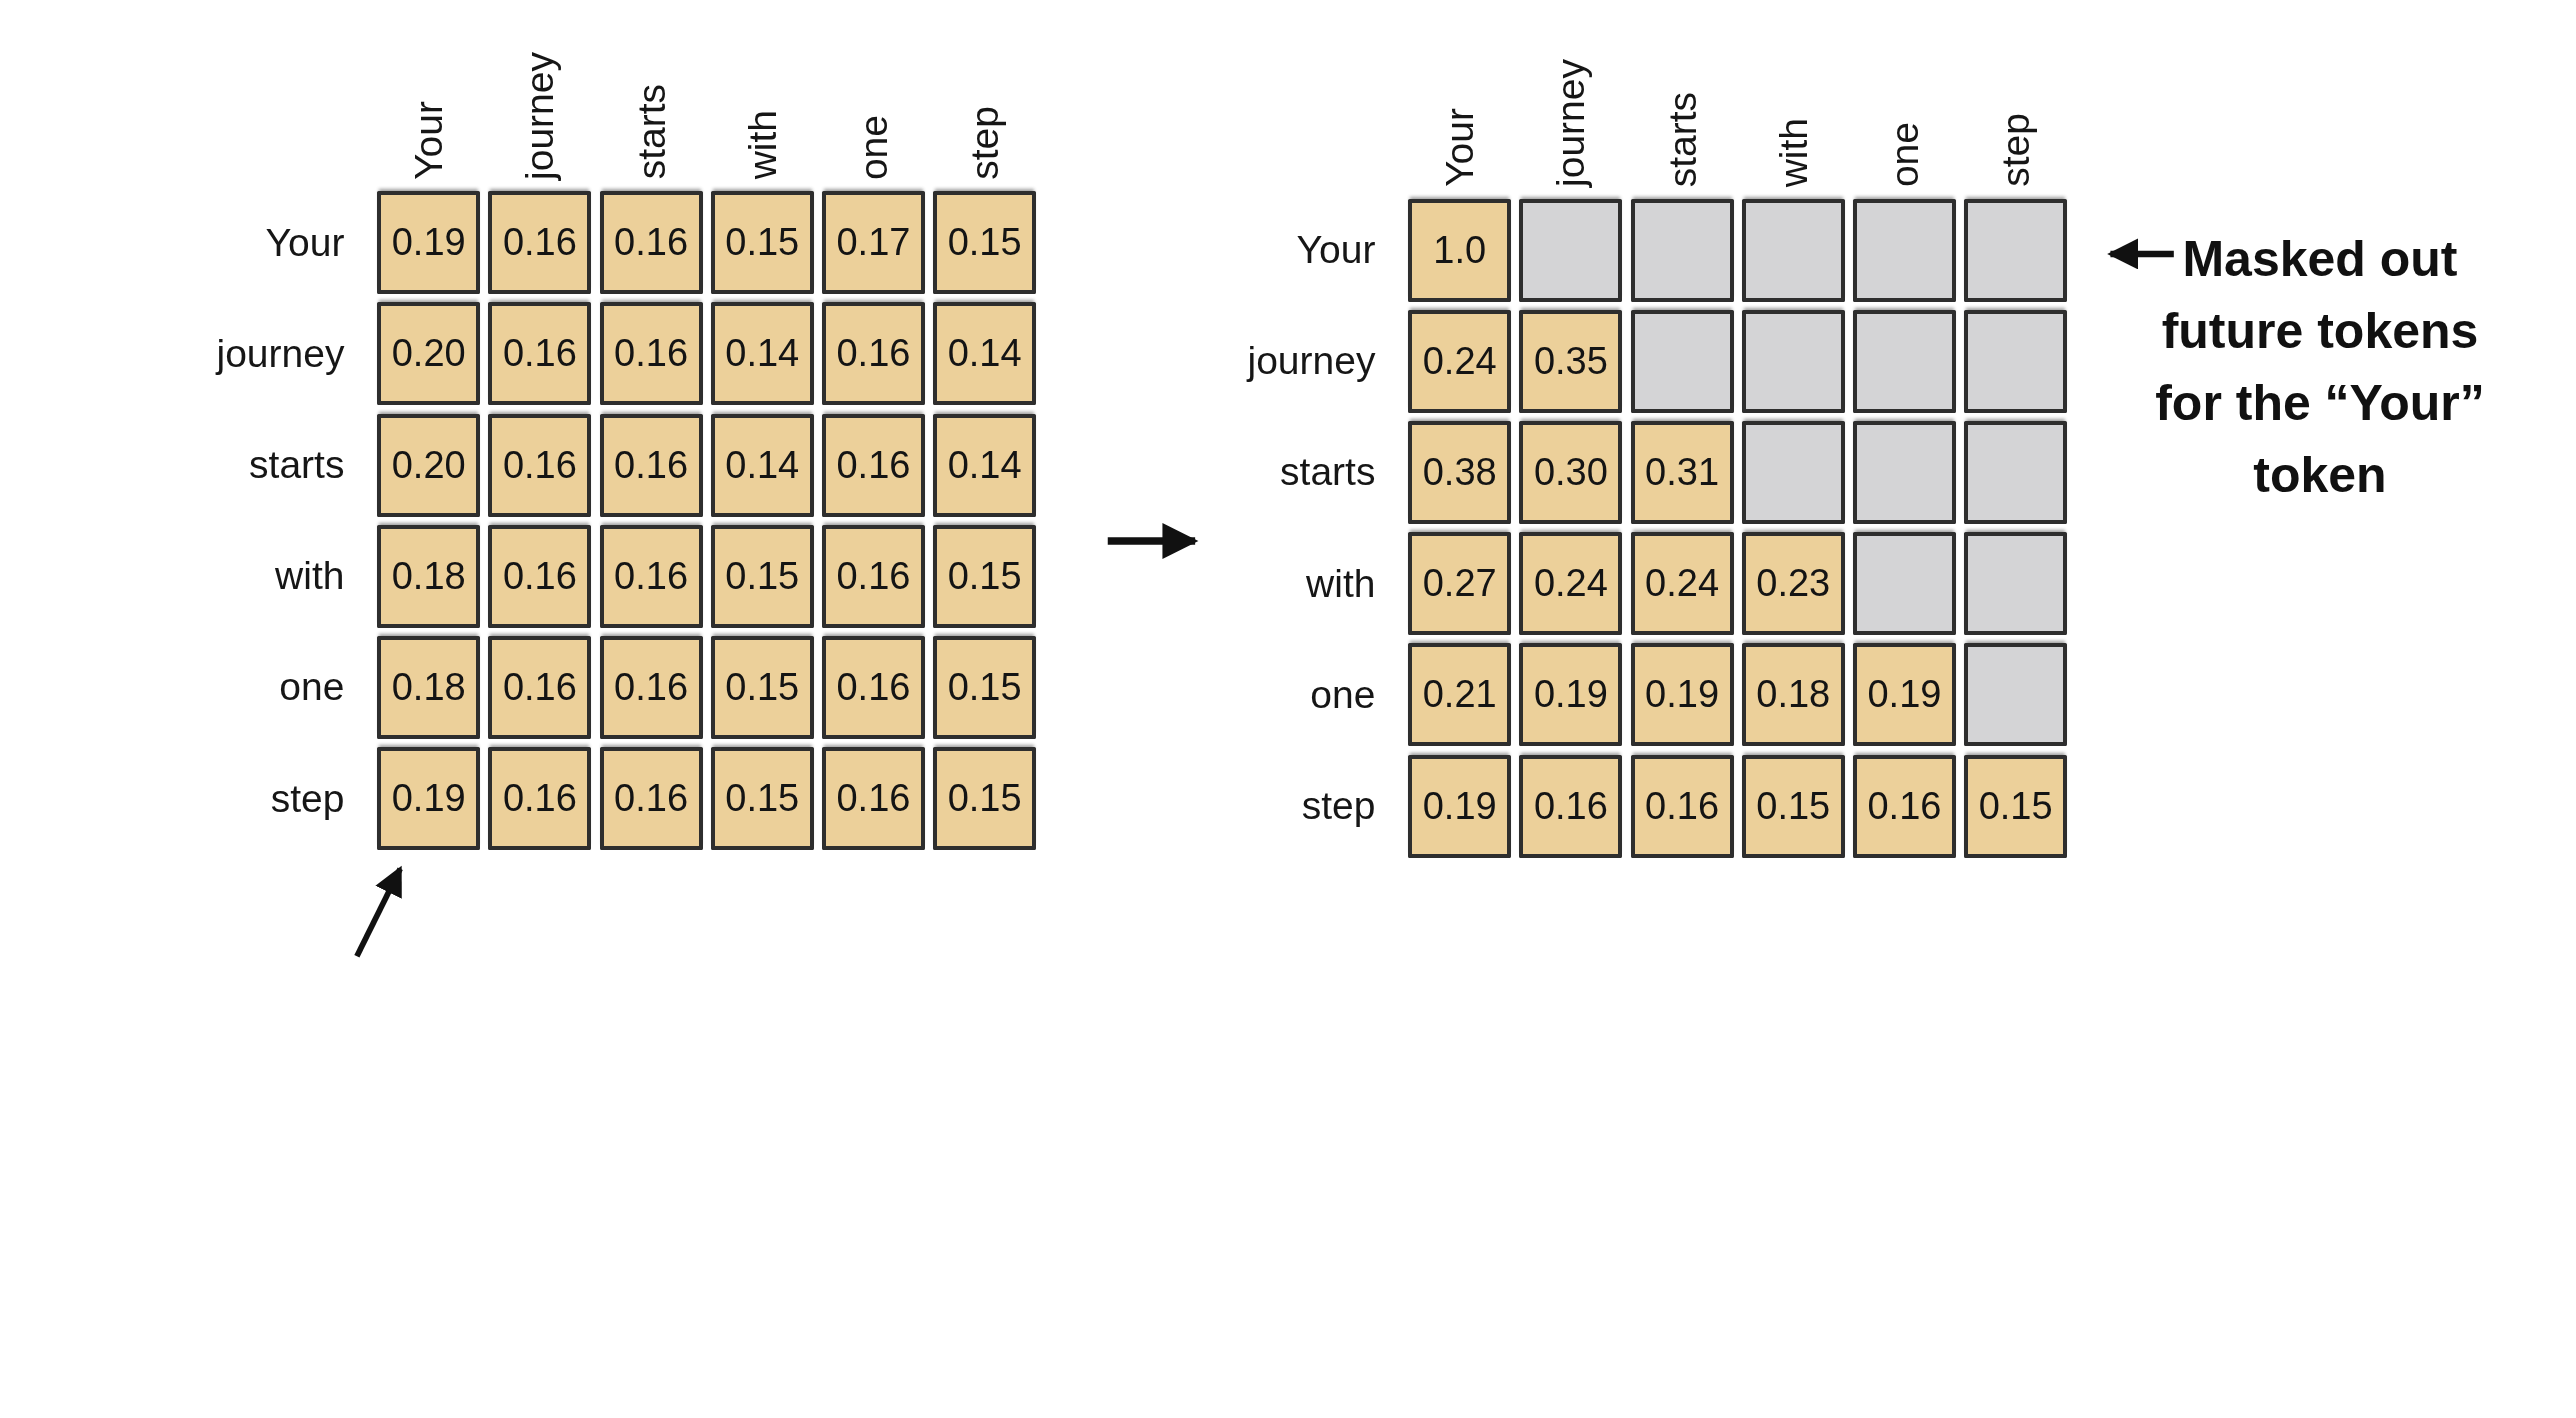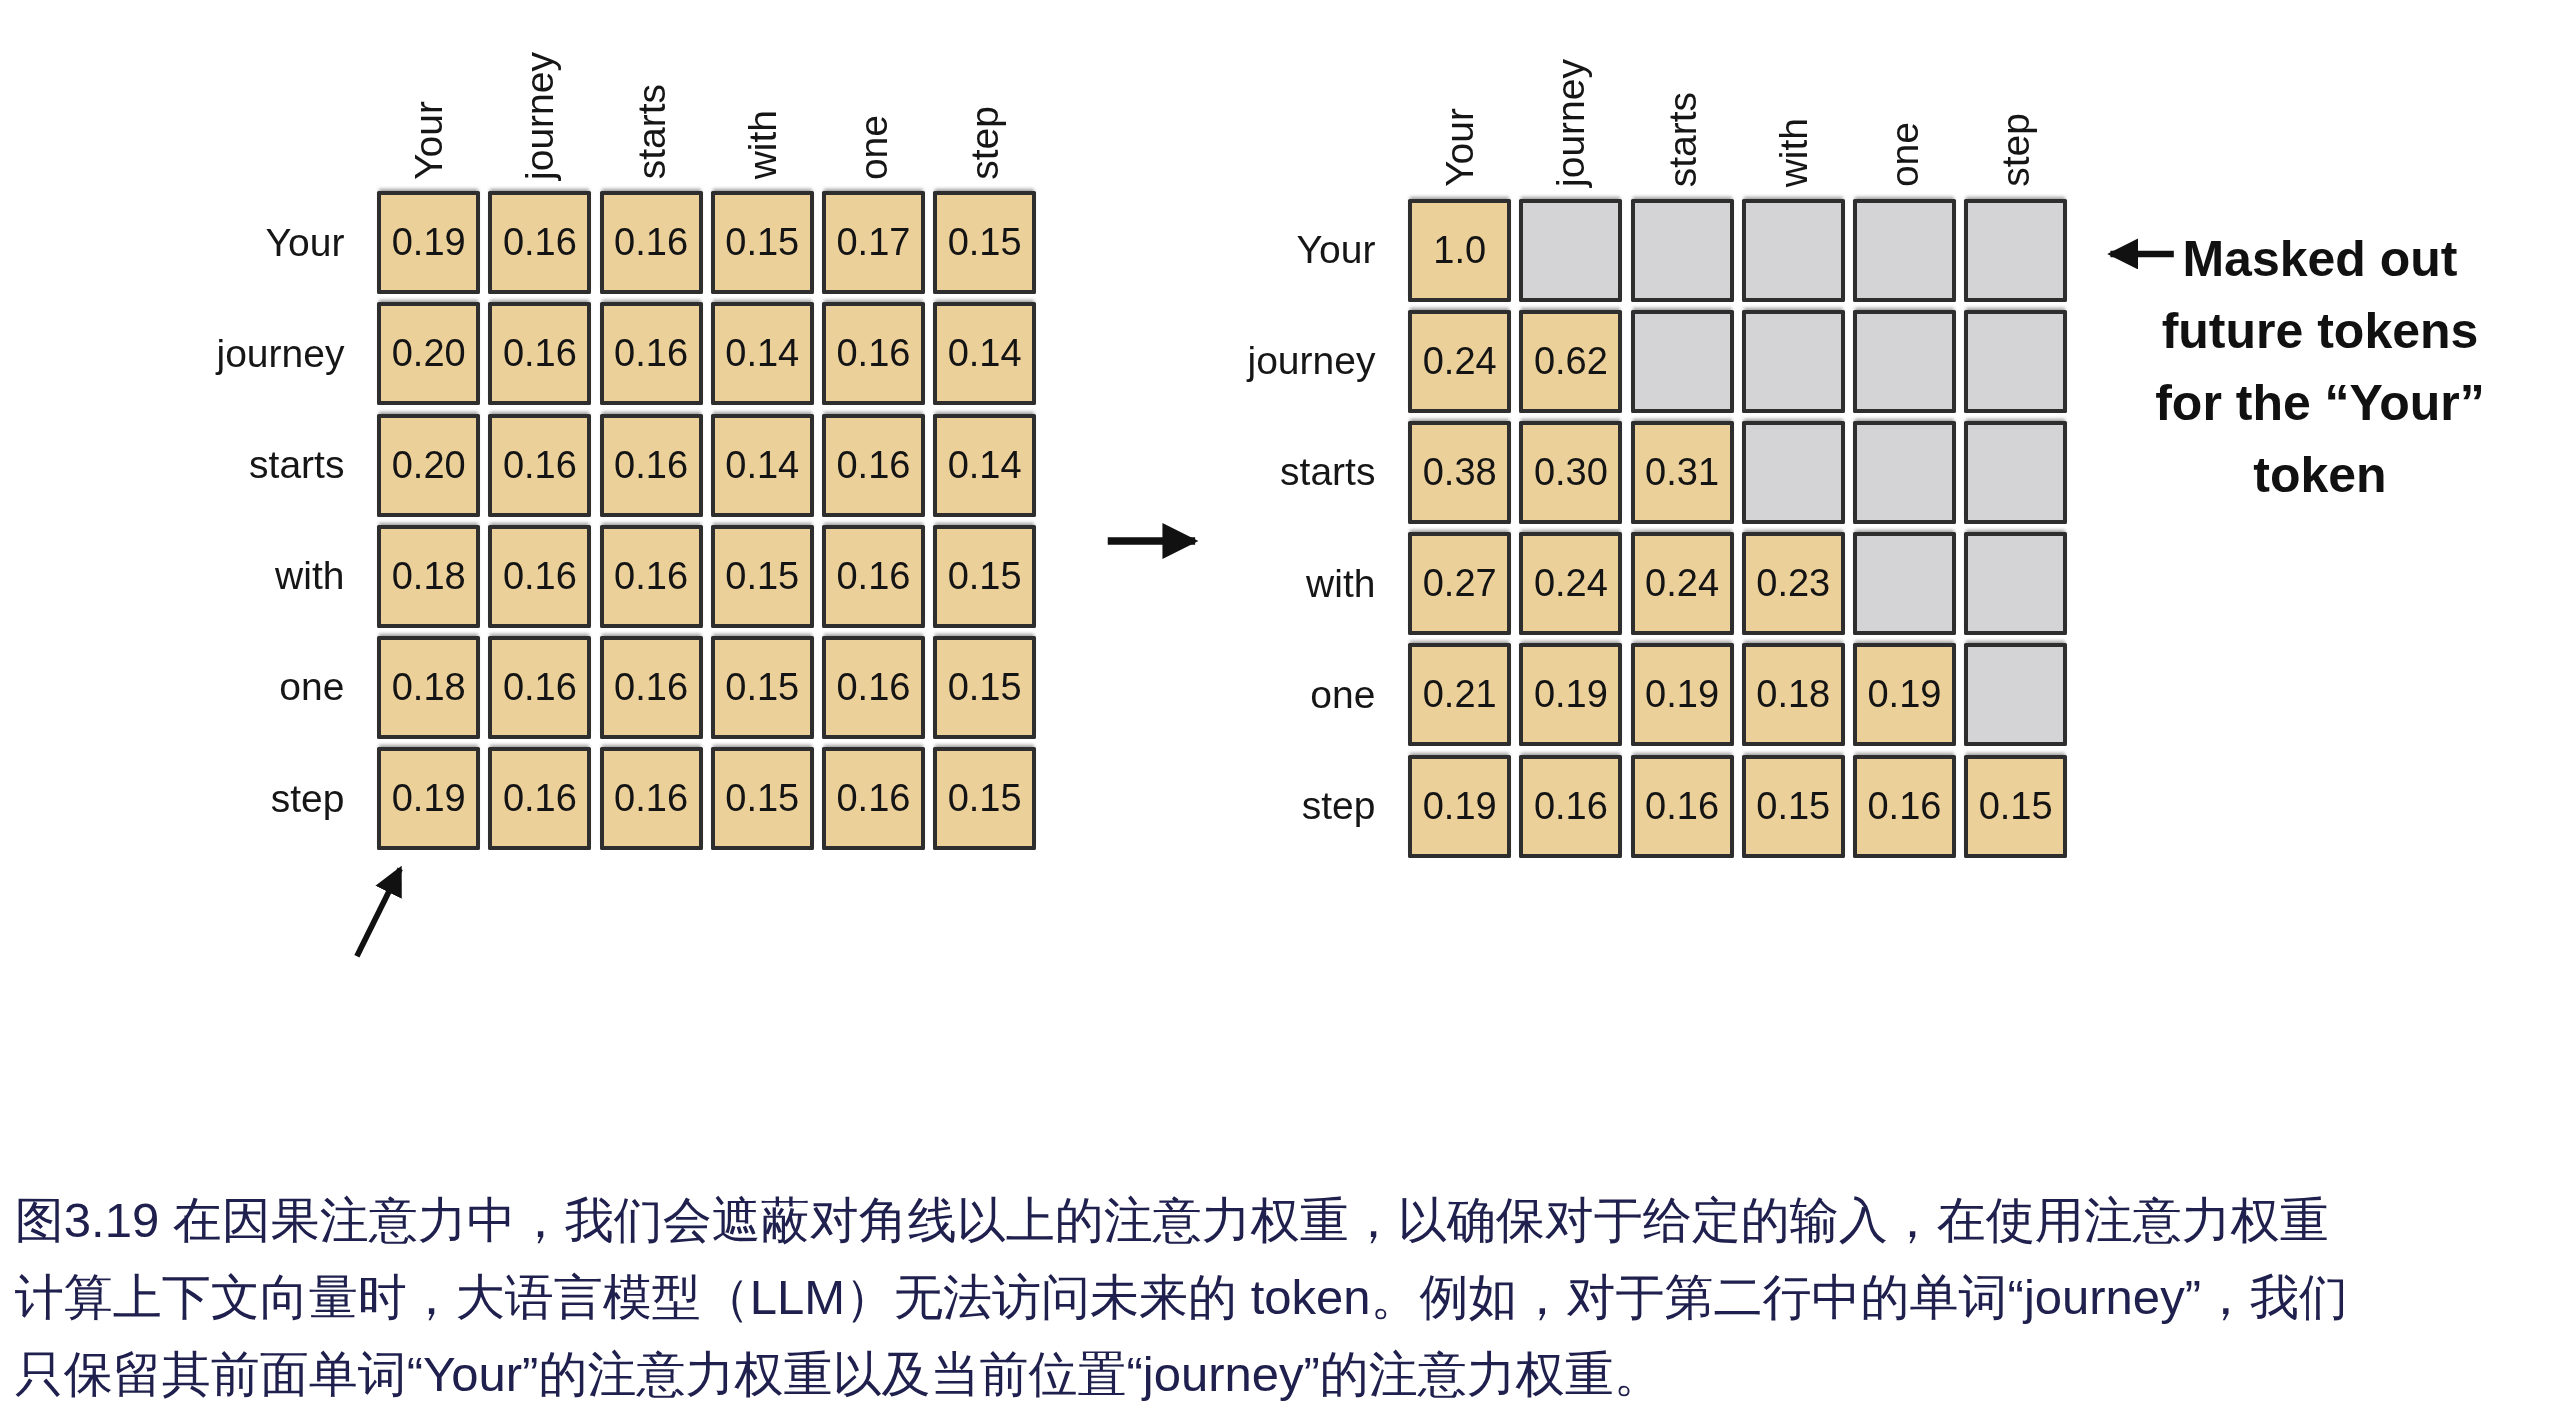--- a/index.html
+++ b/index.html
@@ -191,21 +191,21 @@
     <div class="rlabel">Your</div>
     <div class="cell">1.0</div>
     <div class="cell masked"></div>
     <div class="cell masked"></div>
     <div class="cell masked"></div>
     <div class="cell masked"></div>
     <div class="cell masked"></div>
 
     <div class="rlabel">journey</div>
     <div class="cell">0.24</div>
-    <div class="cell">0.62</div>
+    <div class="cell">0.35</div>
     <div class="cell masked"></div>
     <div class="cell masked"></div>
     <div class="cell masked"></div>
     <div class="cell masked"></div>
 
     <div class="rlabel">starts</div>
     <div class="cell">0.38</div>
     <div class="cell">0.30</div>
     <div class="cell">0.31</div>
     <div class="cell masked"></div>
@@ -256,20 +256,15 @@
   <svg class="arrow-svg" style="left:320px; top:832px;" width="131" height="139" viewBox="0 0 160 170">
     <defs>
       <marker id="am3" markerUnits="userSpaceOnUse" markerWidth="42" markerHeight="38" refX="32" refY="18" orient="auto">
         <path d="M0,0 L36,18 L0,36 z" class="arrow-head"></path>
       </marker>
     </defs>
     <line x1="45" y1="152" x2="98" y2="45" class="arrow-line" stroke-width="7" marker-end="url(#am3)"></line>
   </svg>
 
 
-  <div class="caption">
-    <div>图3.19 在因果注意力中，我们会遮蔽对角线以上的注意力权重，以确保对于给定的输入，在使用注意力权重</div>
-    <div>计算上下文向量时，大语言模型（LLM）无法访问未来的 token。例如，对于第二行中的单词“journey”，我们</div>
-    <div>只保留其前面单词“Your”的注意力权重以及当前位置“journey”的注意力权重。</div>
-  </div>
 
 </div>
 
 
 </body></html>

